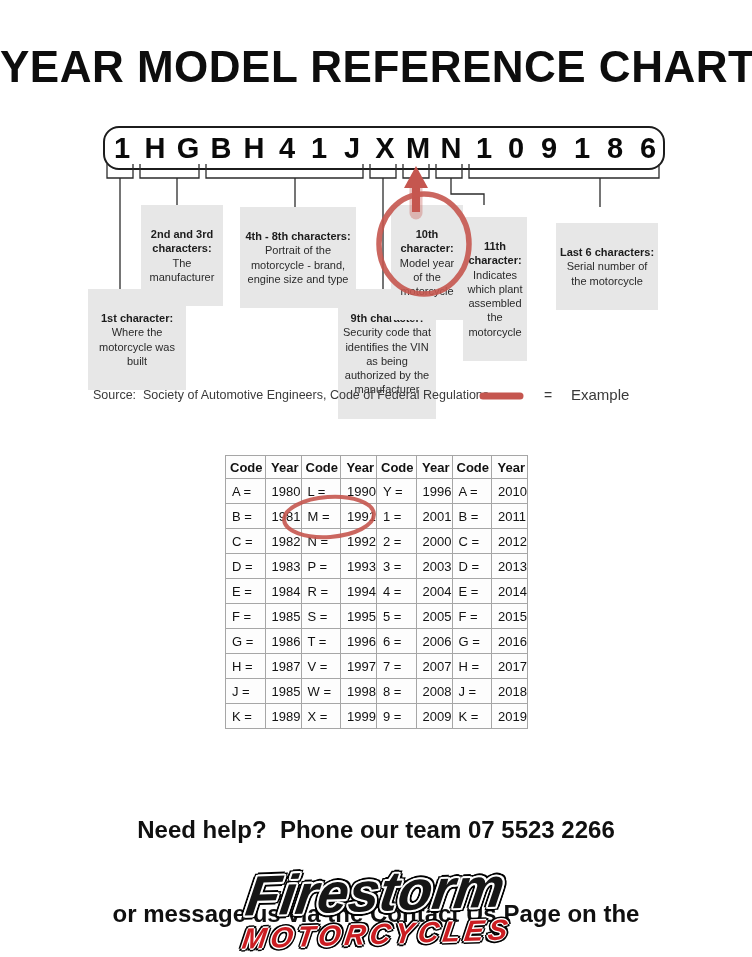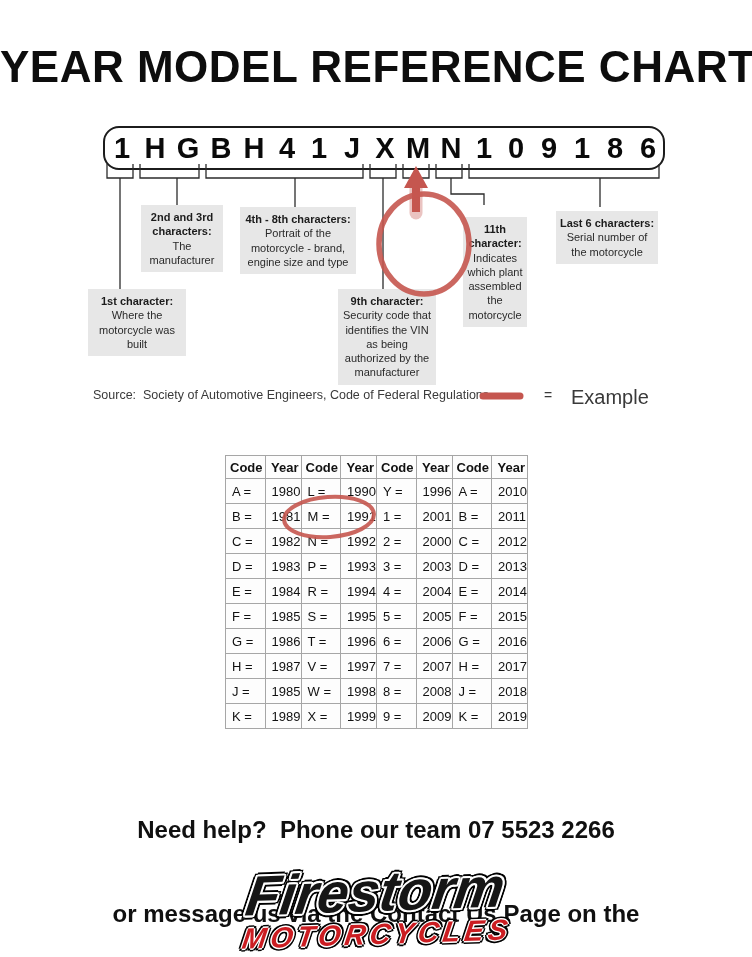--- a/index.html
+++ b/index.html
@@ -14,29 +14,29 @@
   .vin-box{
     position:absolute;left:103px;top:126px;width:558px;height:40px;
     border:2px solid #1c1c1c;border-radius:16px;background:#fff;
   }
   .vin-char{
     position:absolute;top:50%;transform:translateY(-50%);width:32px;text-align:center;
     font-size:29px;font-weight:bold;color:#0a0a0a;
   }
   .callout{
     position:absolute;background:#e7e7e7;color:#2a2a2a;
-    font-size:11px;line-height:1.3;text-align:center;padding:5px 3px;
+    font-size:11px;line-height:1.3;text-align:center;padding:22px 3px;
   }
   .callout .hd{font-weight:bold;color:#1c1c1c;}
   .overlay{position:absolute;left:0;top:0;width:752px;height:957px;pointer-events:none;z-index:6;}
   .source-line{
     position:absolute;left:93px;top:388px;font-size:12.5px;color:#3a3a3a;white-space:pre;
   }
   .legend-equals{position:absolute;left:544px;top:387px;font-size:14px;color:#3a3a3a;}
-  .legend-label{position:absolute;left:571px;top:386px;font-size:20px;color:#3a3a3a;}
+  .legend-label{position:absolute;left:571px;top:386px;font-size:15px;color:#3a3a3a;}
   table.codes{
     position:absolute;left:225px;top:455px;border-collapse:collapse;table-layout:fixed;
     background:#fdfdfd;z-index:2;
   }
   table.codes th,table.codes td{
     border:1px solid #a6a6a6;font-size:13px;color:#111;white-space:nowrap;overflow:hidden;
   }
   table.codes th{font-weight:bold;text-align:right;padding:2px 2px 2px 4px;height:18px;}
   table.codes td{padding:3px 0 3px 6px;height:18px;text-align:left;}
   table.codes col.c-code{width:34px;}
@@ -104,25 +104,29 @@
     <div class="bd">The manufacturer</div>
   </div>
   <div class="callout" style="left:240px;top:207px;width:110px">
     <div class="hd">4th - 8th characters:</div>
     <div class="bd">Portrait of the motorcycle - brand, engine size and type</div>
   </div>
   <div class="callout" style="left:338px;top:289px;width:92px">
     <div class="hd">9th character:</div>
     <div class="bd">Security code that identifies the VIN as being authorized by the manufacturer</div>
   </div>
+  <div class="callout" style="left:391px;top:205px;width:66px">
+    <div class="hd">10th character:</div>
+    <div class="bd">Model year of the motorcycle</div>
+  </div>
   <div class="callout" style="left:463px;top:217px;width:58px">
     <div class="hd">11th character:</div>
     <div class="bd">Indicates which plant assembled the motorcycle</div>
   </div>
-  <div class="callout" style="left:556px;top:211px;width:96px">
+  <div class="callout" style="left:556px;top:223px;width:96px">
     <div class="hd">Last 6 characters:</div>
     <div class="bd">Serial number of the motorcycle</div>
   </div>
 
   <div class="source-line">Source:  Society of Automotive Engineers, Code of Federal Regulations</div>
   <div class="legend-equals">=</div>
   <div class="legend-label">Example</div>
 
   <table class="codes">
     <colgroup>

